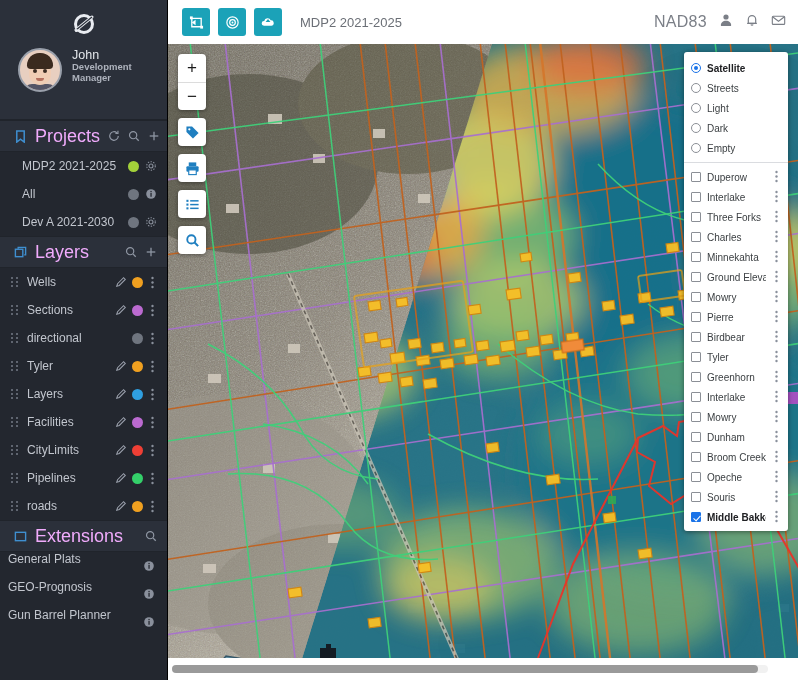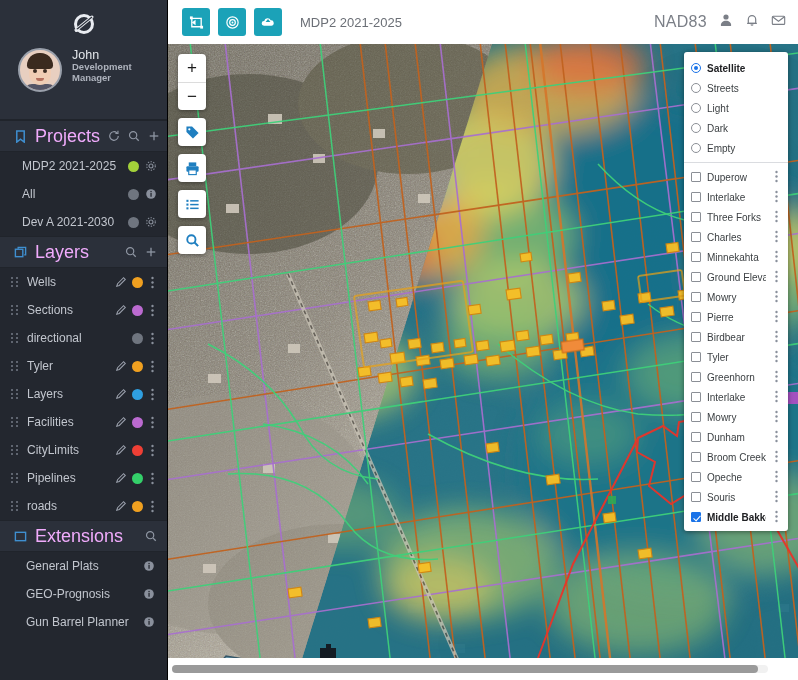--- a/index.html
+++ b/index.html
@@ -58,21 +58,21 @@
     height: 28px; display: flex; align-items: center;
     padding: 0 10px 0 22px; gap: 6px; font-size: 12px; color: #c2c6ce;
   }
   .list-row .lbl { flex: 1; white-space: nowrap; overflow: hidden; }
   .dot { width: 11px; height: 11px; border-radius: 50%; flex: none; }
   .gear, .info, .kebab, .pencil, .grip { color: #8a909c; display: flex; align-items: center; flex: none; }
 
   .layer-row { padding-left: 10px; gap: 5px; }
   .layer-row .lbl { padding-left: 3px; }
 
-  .ext-row { height: 28px; display:flex; align-items:center; padding: 0 12px 0 26px; font-size: 12px; color:#c2c6ce; }
+  .ext-row { height: 28px; display:flex; padding: 0 12px 0 8px; font-size: 12px; color:#c2c6ce; }
   .ext-row .lbl { flex: 1; }
 
   
   #main { position: absolute; left: 168px; top: 0; right: 0; bottom: 0; background: #fff; }
   #topbar {
     height: 44px; background: #fff; display: flex; align-items: center;
     padding: 0 12px 0 14px; gap: 8px; position: relative; z-index: 30;
   }
   .tool-btn {
     width: 28px; height: 28px; background: #1ba2b8; border-radius: 3px;

